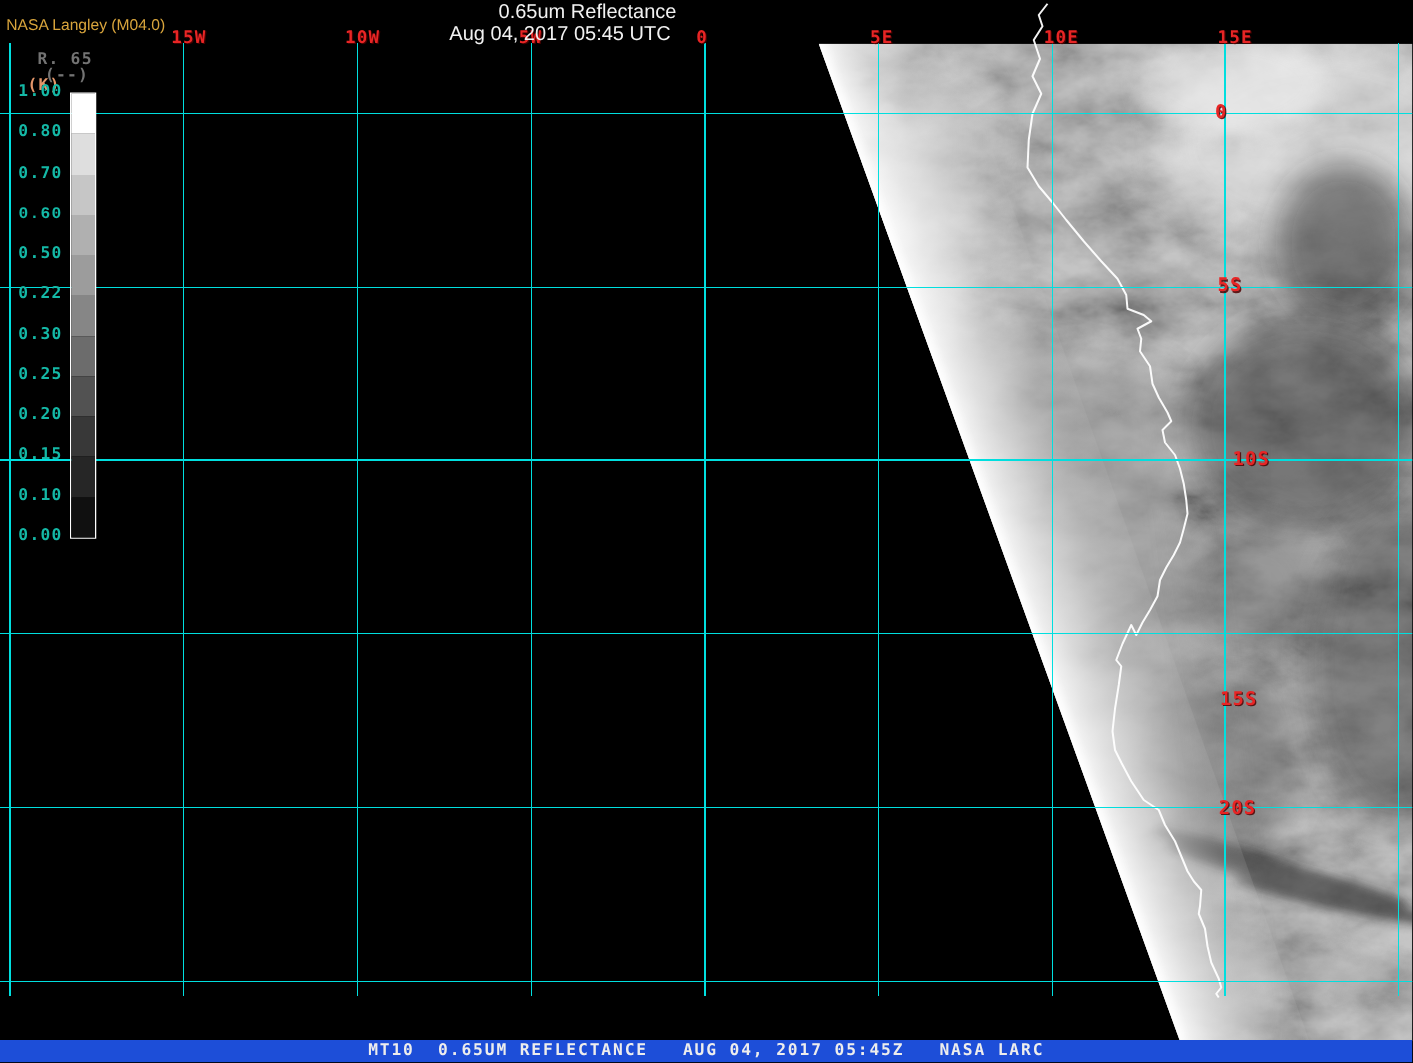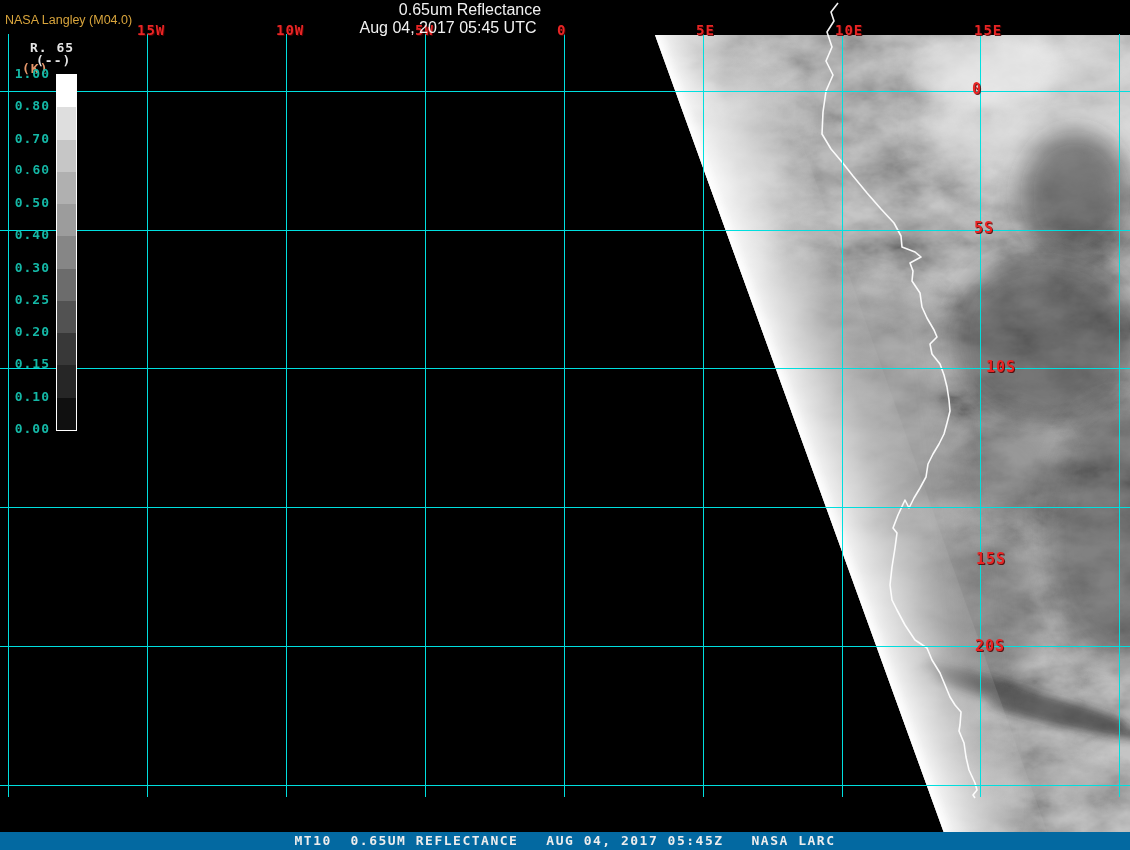--- a/index.html
+++ b/index.html
@@ -17,32 +17,32 @@
   
   .credit{position:absolute;left:5px;top:13px;z-index:5;font:12.5px "Liberation Sans",sans-serif;
           color:var(--credit-gold,#d9a53c);white-space:nowrap;text-align:center;}
   .title-line{position:absolute;transform:translateX(-50%);z-index:5;font:16px "Liberation Sans",sans-serif;
               color:#f1f1f1;white-space:nowrap;}
   .title-1{left:470px;top:1px;}
   .title-2{left:448px;top:19px;}
 
   
   #colorbar{position:absolute;left:0;top:0;width:100%;height:100%;z-index:6;pointer-events:none;}
-  .cb-text{position:absolute;color:#e5e5e5;font:bold 13px "DejaVu Sans Mono",monospace;letter-spacing:1px;white-space:pre;}
+  .cb-text{position:absolute;color:#737373;font:bold 13px "DejaVu Sans Mono",monospace;letter-spacing:1px;white-space:pre;}
   .cb-title{left:30px;top:40px;}
   .cb-subtitle{left:36px;top:53px;}
   .cb-units{left:22px;top:61px;color:var(--units-salmon,#e5966a);}
   .cb-bar{position:absolute;left:56px;top:74px;width:19px;height:355px;border:1px solid #fff;
           display:flex;flex-direction:column;box-sizing:content-box;}
   .cb-step{flex:1 1 auto;}
   .cb-tick{position:absolute;left:6px;width:44px;text-align:right;color:#14b8a6;
            font:bold 13px "DejaVu Sans Mono",monospace;letter-spacing:1px;}
 
   
-  .footer{position:absolute;left:0;top:832px;width:100%;height:18px;background:#0369a1;z-index:7;}
+  .footer{position:absolute;left:0;top:832px;width:100%;height:18px;background:#1d4ed8;z-index:7;}
   .footer-text{position:absolute;left:0;top:1px;width:100%;text-align:center;
                font:bold 13px "DejaVu Sans Mono",monospace;color:#ededed;letter-spacing:1.5px;white-space:pre;}
 </style>
 </head>
 <body>
 
 <div class="stage">
 
   <svg id="scene" width="1130" height="850" viewBox="0 0 1130 850">
     <defs>
@@ -164,21 +164,21 @@
         <div class="cb-step" style="background: rgb(56, 56, 56);"></div>
         <div class="cb-step" style="background: rgb(38, 38, 38);"></div>
         <div class="cb-step" style="background: rgb(16, 16, 16);"></div>
       </div>
     <div id="cb-ticks">
         <div class="cb-tick" style="top: 66px;">1.00</div>
         <div class="cb-tick" style="top: 98.27px;">0.80</div>
         <div class="cb-tick" style="top: 130.54px;">0.70</div>
         <div class="cb-tick" style="top: 162.81px; font-family: Liberation Mono, monospace;">0.60</div>
         <div class="cb-tick" style="top: 195.08px;">0.50</div>
-        <div class="cb-tick" style="top: 227.35px;">0.40</div>
+        <div class="cb-tick" style="top: 227.35px;">0.22</div>
         <div class="cb-tick" style="top: 259.62px;">0.30</div>
         <div class="cb-tick" style="top: 291.89px;">0.25</div>
         <div class="cb-tick" style="top: 324.16px;">0.20</div>
         <div class="cb-tick" style="top: 356.43px;">0.15</div>
         <div class="cb-tick" style="top: 388.7px;">0.10</div>
         <div class="cb-tick" style="top: 420.97px;">0.00</div>
       </div>
   </div>
 
   <div class="footer">

